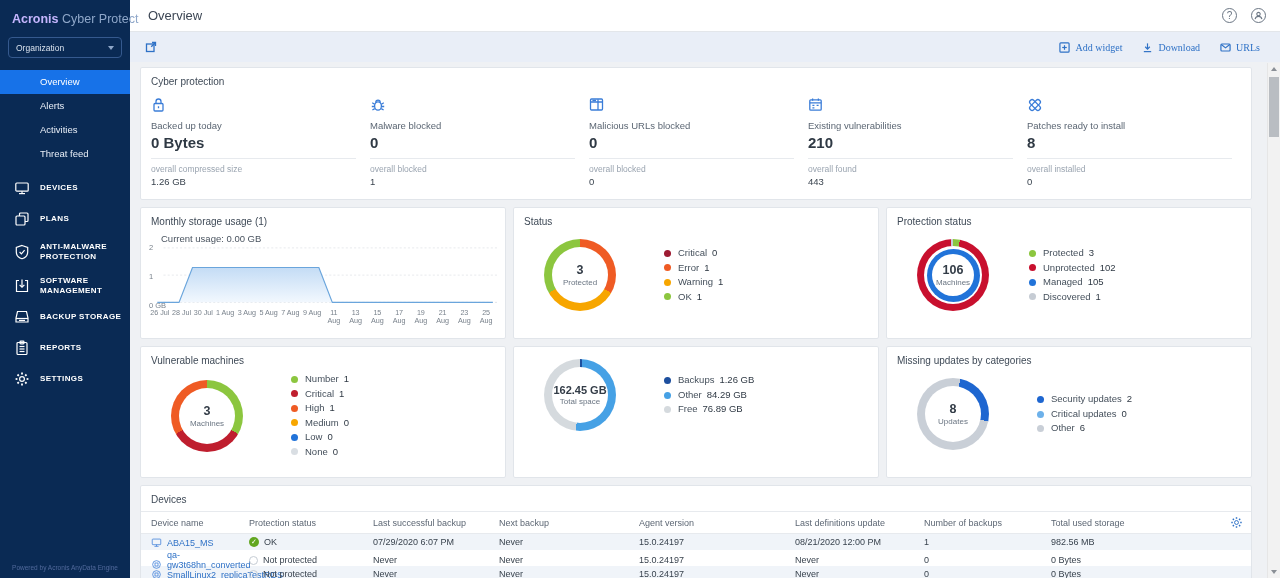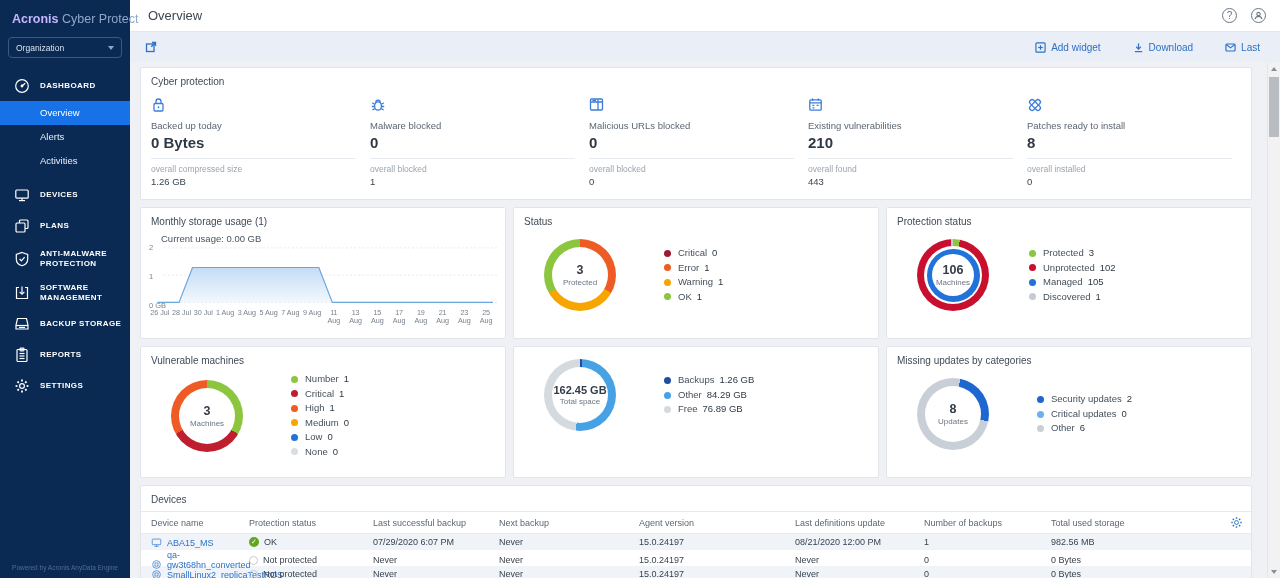--- a/index.html
+++ b/index.html
@@ -25,21 +25,21 @@
 
   
   .main { position:fixed; left:130px; top:0; width:1150px; height:578px; }
   .topbar { height:32px; background:#fff; border-bottom:1px solid #e3e6ea; display:flex; align-items:center; padding:0 14px 0 18px; }
   .page-title { font-size:13px; color:#3c4654; }
   .topbar-right { margin-left:auto; display:flex; gap:14px; align-items:center; }
   .round-icon { width:15px; height:15px; border:1px solid #6b7684; border-radius:50%; color:#6b7684; font-size:10px;
     display:flex; align-items:center; justify-content:center; cursor:pointer; background:#fff; }
   .round-icon svg { stroke:#6b7684; fill:none; stroke-width:1.2; }
   .toolbar { height:30px; background:#e9eef7; display:flex; align-items:center; padding:0 20px 0 15px; }
-  .toolbar-right { margin-left:auto; display:flex; gap:32px; }
+  .toolbar-right { margin-left:auto; display:flex; gap:20px;font-family:Liberation Serif, serif; }
   .tool-btn { display:flex; align-items:center; gap:5px; font-size:10px; color:#2e71c6; cursor:pointer; background:none; border:none; font-family:inherit; }
   .tool-btn svg { stroke:#2e71c6; fill:none; stroke-width:1.3; }
   .expand-btn { background:none; border:none; cursor:pointer; display:flex; }
   .expand-btn svg { stroke:#2e71c6; fill:none; stroke-width:1.3; }
 
   
   .content { padding:5px 28px 0 10px; }
   .card { background:#fff; border:1px solid #e1e5ea; border-radius:2px; margin-bottom:7px; overflow:hidden; }
   .card-title { font-size:10px; color:#3f4a57; padding:8px 10px 0 10px; }
 
@@ -119,33 +119,24 @@
 <div class="sidebar">
   <div class="logo">
     <b>Acronis</b>
     <span class="light">Cyber Protect</span>
   </div>
   <div class="org-select">
     <span class="org-label">Organization</span>
     <span class="caret-down"></span>
   </div>
   <div class="nav">
-    <div class="nav-section">
-      <span class="ic">
-        <svg width="16" height="16" viewBox="0 0 16 16">
-            <circle cx="8" cy="8" r="6.3"></circle>
-            <line x1="8" y1="8" x2="11.2" y2="5.2"></line>
-            <circle cx="8" cy="8" r="0.8" fill="#fff"></circle>
-          </svg>
-      </span>
-      <span class="lbl">DASHBOARD</span>
-    </div>
     <div class="nav-child active">Overview</div>
     <div class="nav-child">Alerts</div>
     <div class="nav-child">Activities</div>
+    <div class="nav-child">Threat feed</div>
 
     <div class="nav-section" style="margin-top:6px;">
       <span class="ic">
         <svg width="16" height="16" viewBox="0 0 16 16">
             <rect x="1.8" y="3" width="12.4" height="8.2" rx="1"></rect>
             <line x1="8" y1="11.2" x2="8" y2="13.4"></line>
             <line x1="5" y1="13.6" x2="11" y2="13.6"></line>
           </svg>
       </span>
       <span class="lbl">DEVICES</span>
@@ -261,21 +252,21 @@
             <polyline points="3.5,5.2 6,7.7 8.5,5.2"></polyline>
             <line x1="2" y1="10.5" x2="10" y2="10.5"></line>
           </svg>
         <span>Download</span>
       </button>
       <button class="tool-btn">
         <svg width="11" height="11" viewBox="0 0 12 12">
             <rect x="1" y="2.2" width="10" height="7.6" rx="1"></rect>
             <polyline points="1.4,2.8 6,6.4 10.6,2.8"></polyline>
           </svg>
-        <span>Last</span>
+        <span>URLs</span>
       </button>
     </div>
   </div>
 
   <div class="content">
 
     <div class="card cyber">
       <div class="card-title">Cyber protection</div>
       <div class="stats-row">
         <div class="stat-col">

